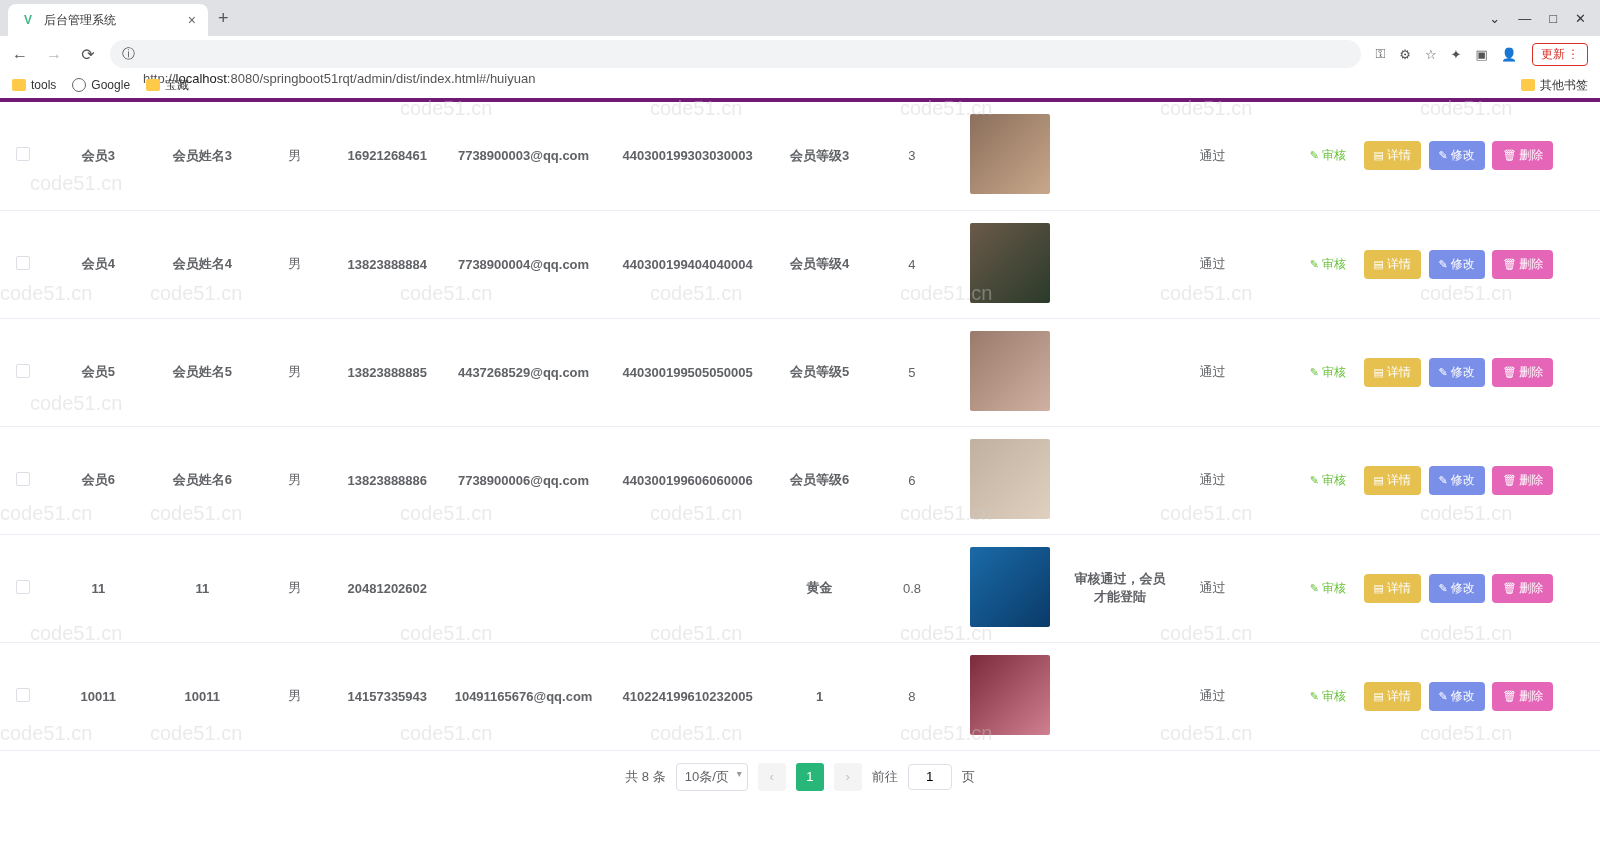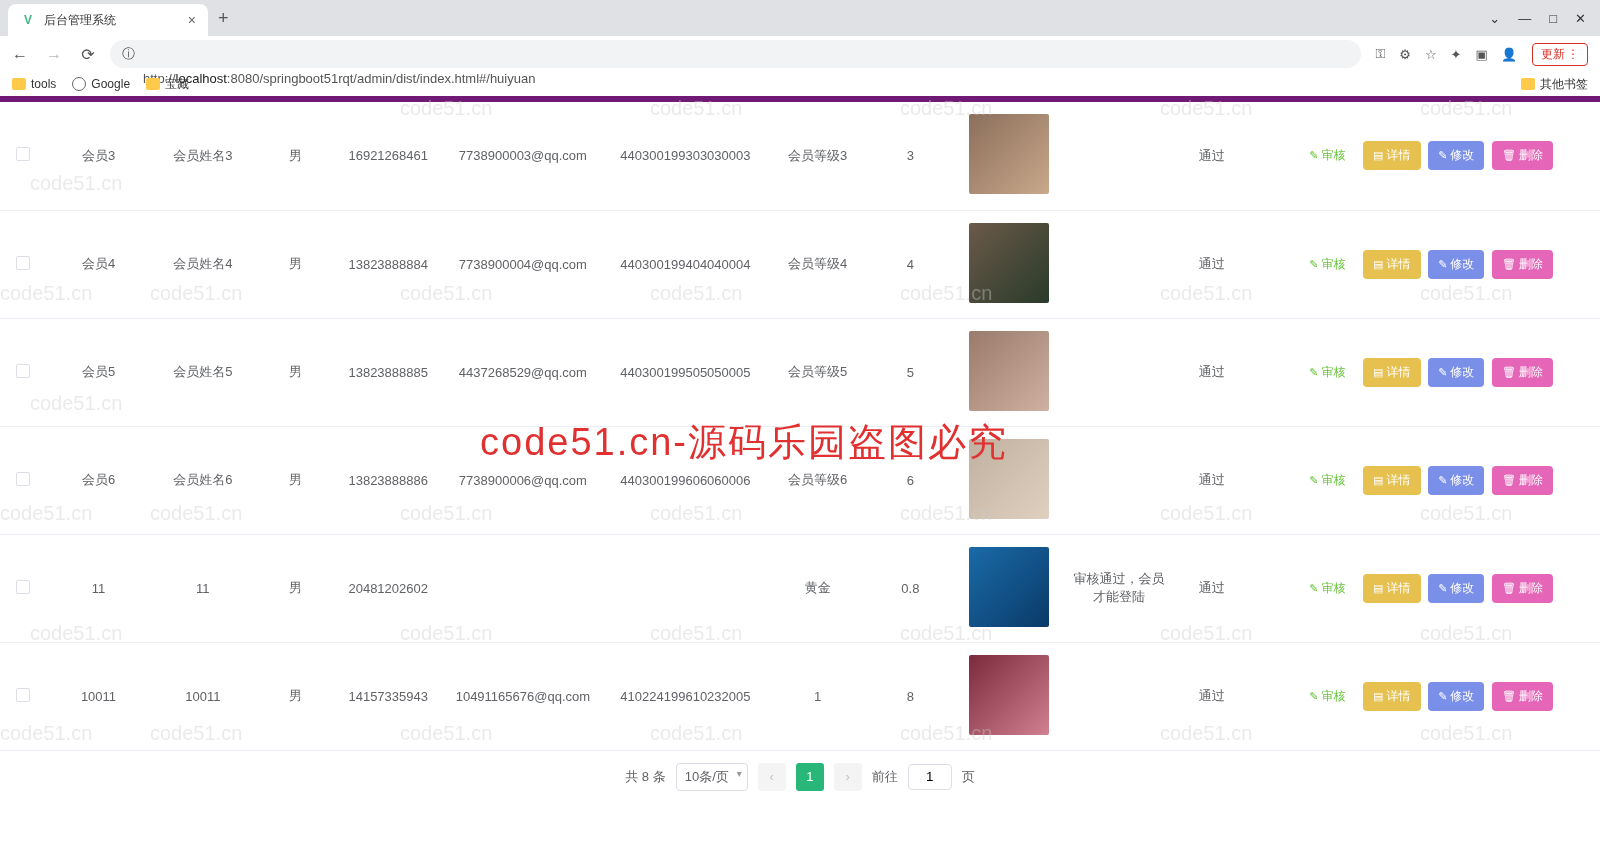--- a/index.html
+++ b/index.html
@@ -19,21 +19,21 @@
 .nav-btn { width: 24px; text-align: center; font-size: 16px; color: #555; cursor: pointer; }
 .nav-btn.disabled { color: #bbb; }
 .url-field { flex: 1; display: flex; align-items: center; background: #f1f3f4; border-radius: 14px; height: 28px; padding: 0 12px; gap: 8px; font-size: 13px; color: #555; }
 .url-field .info-icon { font-size: 13px; }
 .url-text { flex: 1; white-space: nowrap; overflow: hidden; margin-top: 48px; }
 .url-text .host { color: #202124; }
 .url-right-icons { display: flex; gap: 14px; align-items: center; padding: 0 4px; color: #555; }
 .url-right-icons span { cursor: pointer; }
 .update-btn { border: 1px solid #d93025; color: #d93025; border-radius: 4px; padding: 2px 8px; font-size: 12px; display: flex; align-items: center; gap: 2px; }
 
-.bookmark-bar { display: flex; align-items: center; height: 30px; background: #fff; padding: 0 12px; gap: 16px; border-bottom: 6px solid #701a75; font-size: 12px; }
+.bookmark-bar { display: flex; align-items: center; height: 30px; background: #fff; padding: 0 12px; gap: 16px; border-bottom: 4px solid #701a75; font-size: 12px; }
 .bookmark { display: flex; align-items: center; gap: 5px; cursor: pointer; }
 .bm-folder { width: 14px; height: 12px; background: #ffc94a; border-radius: 2px; display: inline-block; }
 .bm-globe { width: 14px; height: 14px; border: 1px solid #666; border-radius: 50%; display: inline-block; position: relative; }
 .bookmark-bar .spacer { flex: 1; }
 
 
 .content { padding: 0; position: relative; }
 
 
 .data-table { width: 100%; border-collapse: collapse; }
@@ -65,21 +65,21 @@
 .pg-btn.disabled { color: #c0c4cc; }
 .pg-btn.active { background: #28b779; color: #fff; }
 .pg-input { width: 44px; height: 26px; border: 1px solid #dcdfe6; border-radius: 4px; text-align: center; }
 
 
 .watermark { position: absolute; color: #ccc; opacity: 0.4; font-size: 20px; pointer-events: none; font-family: Liberation Sans, sans-serif; }
 .big-watermark { position: absolute; color: #e03030; font-size: 38px; left: 480px; top: 315px; pointer-events: none; font-weight: 500; letter-spacing: 2px; }
 
 .actions-cell { width: 300px; white-space: nowrap; }
 .col-narrow { width: 70px; }
-.col-med { width: 90px; }
+.col-med { width: 90px; font-weight: bold; }
 </style>
 </head>
 <body>
 
 <div class="browser-chrome">
   <div class="tab-bar">
     <div class="tab">
       <span class="tab-favicon">V</span>
       <span>后台管理系统</span>
       <span class="tab-close">×</span>
@@ -341,21 +341,20 @@
     <span>共 8 条</span>
     <span class="page-select">10条/页</span>
     <span class="pg-btn disabled">‹</span>
     <span class="pg-btn active">1</span>
     <span class="pg-btn disabled">›</span>
     <span>前往</span>
     <input class="pg-input" value="1" style="">
     <span>页</span>
   </div>
 
-  <div class="big-watermark">code51.cn-源码乐园盗图必究</div>
 <div class="watermark" style="left: 30px; top: 70px;">code51.cn</div>
     <div class="watermark" style="left: 400px; top: -5px;">code51.cn</div>
     <div class="watermark" style="left: 650px; top: -5px;">code51.cn</div>
     <div class="watermark" style="left: 900px; top: -5px;">code51.cn</div>
     <div class="watermark" style="left: 1160px; top: -5px;">code51.cn</div>
     <div class="watermark" style="left: 1420px; top: -5px;">code51.cn</div>
     <div class="watermark" style="left: 0px; top: 180px;">code51.cn</div>
     <div class="watermark" style="left: 150px; top: 180px;">code51.cn</div>
     <div class="watermark" style="left: 400px; top: 180px;">code51.cn</div>
     <div class="watermark" style="left: 650px; top: 180px;">code51.cn</div>

